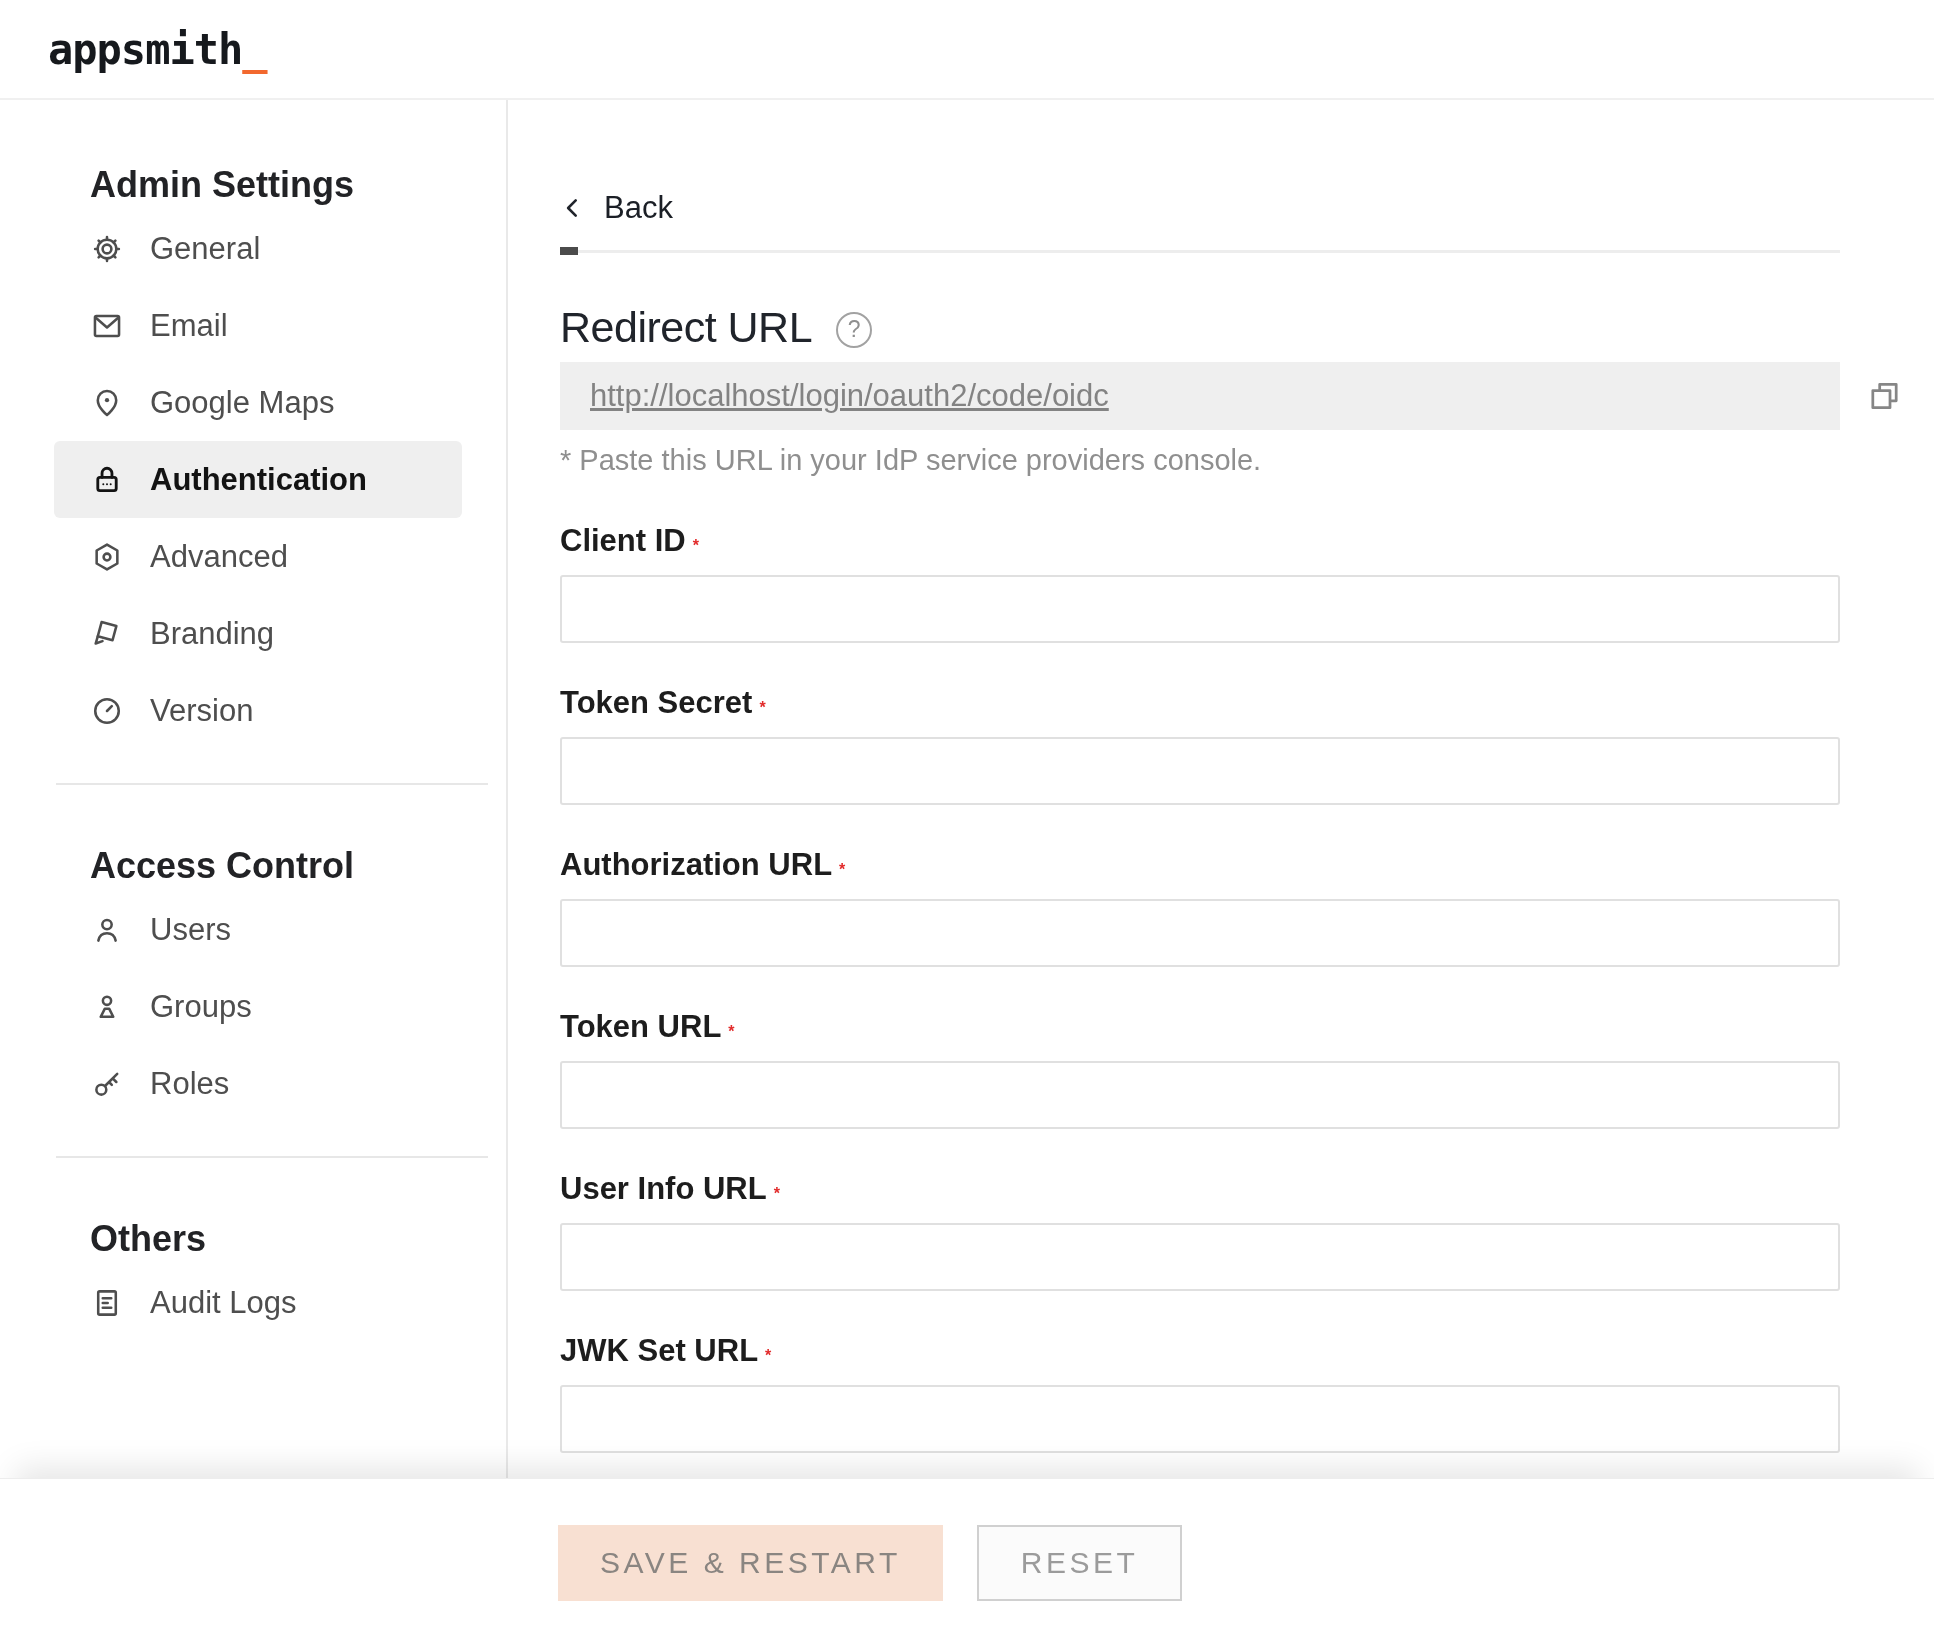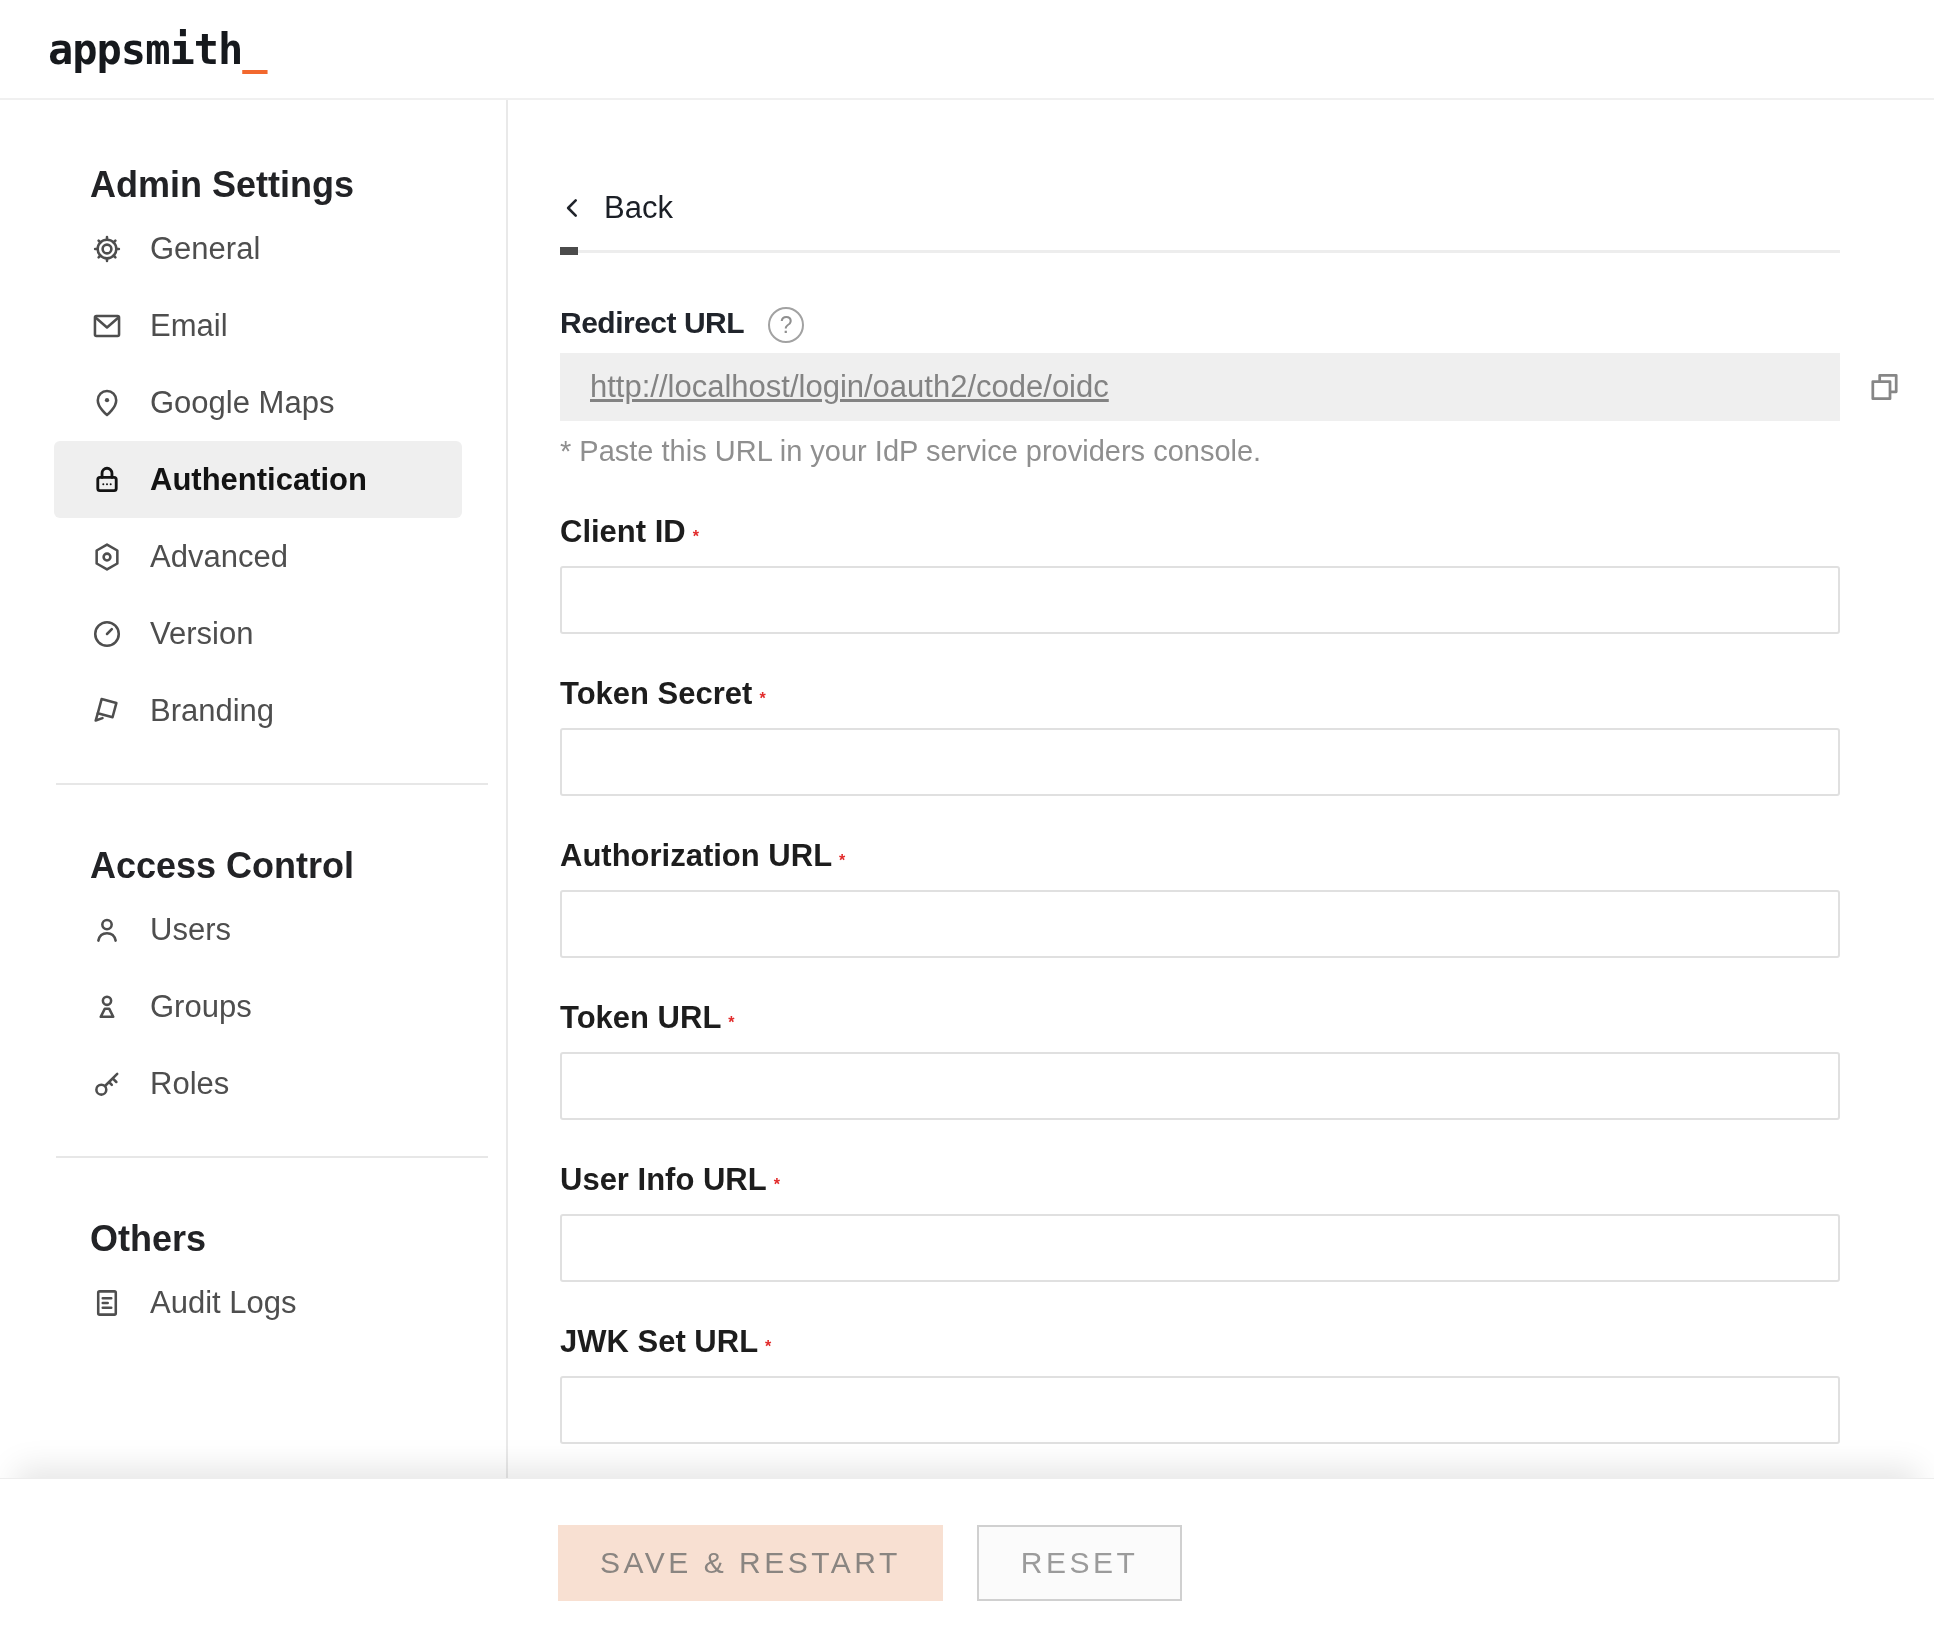--- a/index.html
+++ b/index.html
@@ -25,21 +25,21 @@
   .main { flex:1; padding-left:52px; min-width:0; }
   .content { width:1280px; }
 
   .back-row { margin-top:90px; display:flex; align-items:center; gap:18px; width:fit-content; cursor:pointer; color:#1b1f26; font-size:31px; font-weight:500; }
   .back-row svg { width:26px; height:26px; }
 
   .tab-divider { margin-top:24px; position:relative; border-top:3px solid #ededed; }
   .tab-divider::before { content:""; position:absolute; left:0; top:-6px; width:18px; height:8px; background:#4b4b4b; }
 
   .title-row { margin-top:50px; display:flex; align-items:center; gap:24px; }
-  .page-title { font-size:30px; font-weight:700; color:#20242b; letter-spacing:-0.5px; }
+  .page-title { font-size:43px; font-weight:400; color:#20242b; letter-spacing:-0.5px; }
   .help-circle { width:36px; height:36px; border:2px solid #a2a2a2; border-radius:50%; color:#8f8f8f; font-size:23px; display:flex; align-items:center; justify-content:center; cursor:pointer; flex:none; margin-top:4px; }
   .help-circle::after { content:"?"; }
 
   .url-row { margin-top:10px; position:relative; width:1280px; }
   .url-input { width:100%; height:68px; background:#efefef; border:none; outline:none; color:#838383; font-size:31px; padding:0 30px; font-family:inherit;text-decoration:underline; }
   .copy-btn { position:absolute; left:calc(100% + 28px); top:50%; transform:translateY(-50%); background:none; border:none; cursor:pointer; padding:0; line-height:0; }
   .copy-btn svg { width:33px; height:33px; }
 
   .url-note { margin-top:14px; font-size:29px; color:#8f8f8f; }
 
@@ -109,32 +109,32 @@
     <div class="side-item">
       <svg class="icon" viewBox="0 0 24 24">
         <path d="M12 3.2l7.3 4.2v9.2L12 20.8l-7.3-4.2V7.4z"></path>
           <circle cx="12" cy="12" r="2.4"></circle>
       </svg>
       <span>Advanced</span>
     </div>
 
     <div class="side-item">
       <svg class="icon" viewBox="0 0 24 24">
+        <path d="M8.2 3.6l10.4 2.8-2.7 10-10.4-2.8z"></path>
+        <path d="M5.5 13.6L4 18.7l4.8-1.7"></path>
+      </svg>
+      <span>Branding</span>
+    </div>
+
+    <div class="side-item">
+      <svg class="icon" viewBox="0 0 24 24">
         <circle cx="12" cy="12" r="8.3"></circle>
           <path d="M12 12l3.4-3.4"></path>
       </svg>
       <span>Version</span>
-    </div>
-
-    <div class="side-item">
-      <svg class="icon" viewBox="0 0 24 24">
-        <path d="M8.2 3.6l10.4 2.8-2.7 10-10.4-2.8z"></path>
-        <path d="M5.5 13.6L4 18.7l4.8-1.7"></path>
-      </svg>
-      <span>Branding</span>
     </div>
 
     <hr class="side-divider">
 
     <div class="side-heading">Access Control</div>
 
     <div class="side-item">
       <svg class="icon" viewBox="0 0 24 24">
         <circle cx="12" cy="8.2" r="3.3"></circle>
           <path d="M5.9 19.5c.7-3.4 3.1-5.2 6.1-5.2s5.4 1.8 6.1 5.2"></path>

